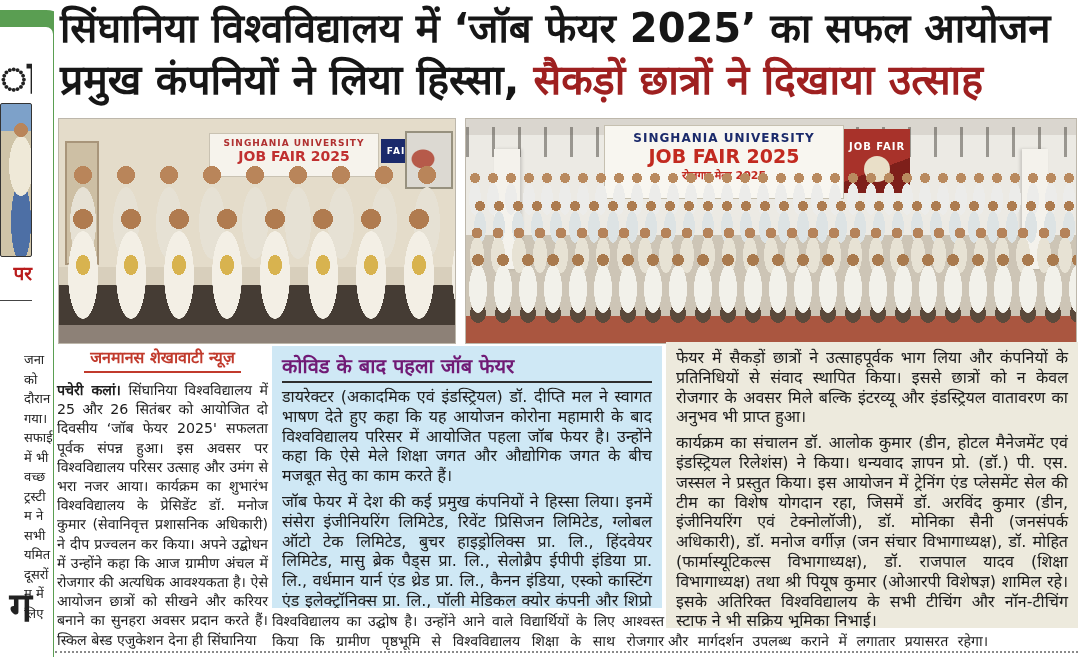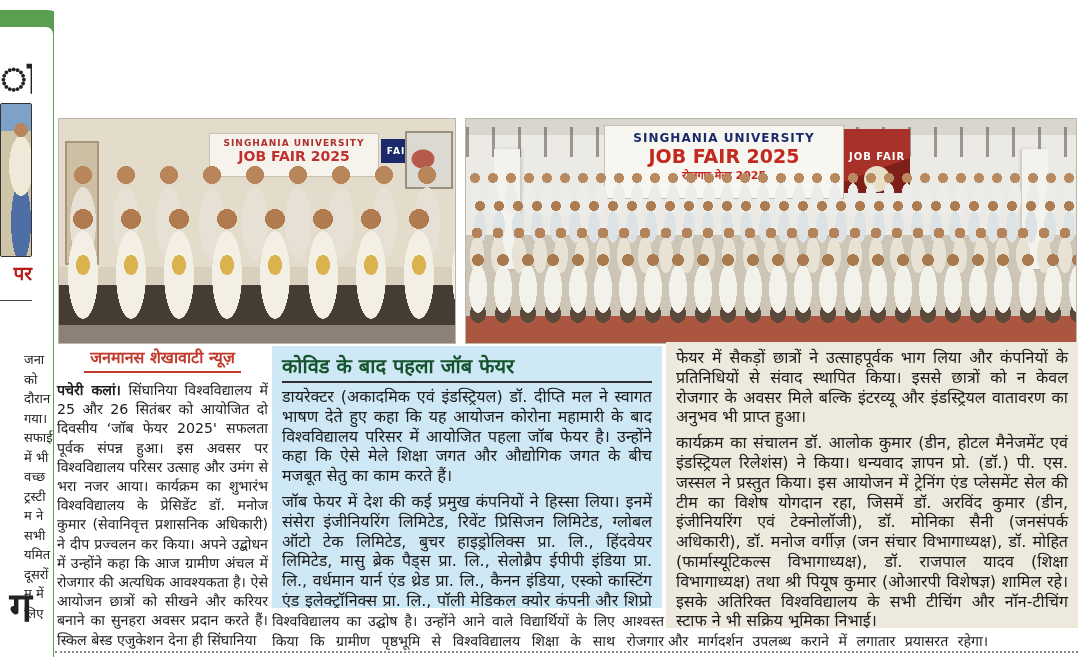--- a/index.html
+++ b/index.html
@@ -66,21 +66,21 @@
     background:repeating-linear-gradient(90deg,#56524b 0 3px,rgba(0,0,0,0) 3px 26px);opacity:.55;}
   .pr-pillar-l{position:absolute;left:28px;top:30px;width:26px;height:120px;background:#f4f2ec;box-shadow:2px 0 3px rgba(0,0,0,.15);}
   .pr-pillar-r{position:absolute;left:556px;top:30px;width:26px;height:120px;background:#f4f2ec;box-shadow:-2px 0 3px rgba(0,0,0,.15);}
   .pr-banner{position:absolute;left:138px;top:6px;width:238px;height:72px;background:#f8f6f0;
              border:1px solid #c6c0b0;text-align:center;}
   .pr-banner .b1{font-size:12px;font-weight:bold;color:#1b2a6b;letter-spacing:1px;margin-top:5px;}
   .pr-banner .b2{font-size:19px;font-weight:bold;color:#c22a20;}
   .pr-banner .b3{font-size:11px;font-weight:bold;color:#c22a20;}
   .pr-banner-side{position:absolute;left:378px;top:10px;width:66px;height:64px;
     background:linear-gradient(160deg,#a8322a 0 60%,#7e1f1a 60% 100%);color:#fff;text-align:center;}
-  .pr-banner-side .b1{font-size:10px;font-weight:bold;margin-top:22px;letter-spacing:1px;}
+  .pr-banner-side .b1{font-size:10px;font-weight:bold;margin-top:12px;letter-spacing:1px;}
   .pr-banner-side .dot{width:26px;height:26px;border-radius:50%;background:#e9dfc8;margin:4px auto 0;}
   .pr-r1{left:0;top:52px;width:610px;height:56px;
     background-image:
       radial-gradient(circle 5px at 9px 7px,#b98a5f 99%,rgba(0,0,0,0) 100%),
       radial-gradient(ellipse 6px 16px at 9px 28px,#ececea 99%,rgba(0,0,0,0) 100%);
     background-size:18px 100%;}
   .pr-r2{left:4px;top:80px;width:606px;height:56px;
     background-image:
       radial-gradient(circle 5px at 10px 7px,#ad7c50 99%,rgba(0,0,0,0) 100%),
       radial-gradient(ellipse 6px 16px at 10px 28px,#dde3e4 99%,rgba(0,0,0,0) 100%);
@@ -103,21 +103,21 @@
   .credit-wrap{text-align:center;margin-bottom:8px;}
   .credit{display:inline-block;font-size:16px;font-weight:bold;color:#c13a2c;
           border-bottom:2px solid #c13a2c;padding:0 6px 3px;}
   .body-text{font-size:14.2px;line-height:19.2px;text-align:justify;color:#1d1d1d;margin:0;}
   .dateline{font-weight:bold;}
 
   .col2{left:272px;width:390px;}
   .box{box-sizing:border-box;padding:6px 10px 8px;}
   .box-blue{background:#cfe8f5;width:390px;height:262px;overflow:hidden;}
   .box-beige{background:#edeadd;width:412px;height:286px;overflow:hidden;}
-  .box h2{font-size:20px;line-height:24px;font-weight:bold;color:#14532d;margin:2px 0 4px;
+  .box h2{font-size:20px;line-height:24px;font-weight:bold;color:#701a75;margin:2px 0 4px;
           border-bottom:2px solid #2e2e2e;padding-bottom:3px;}
   .box p{font-size:16px;line-height:19.8px;text-align:justify;color:#1d1d1d;margin:0 0 6px;}
   .below-text{position:absolute;font-size:14.2px;line-height:19.5px;text-align:justify;color:#1d1d1d;}
   .below-text.justify-last{text-align-last:justify;}
 
   .col3{left:666px;top:342px;width:412px;}
 
   .bottom-dotted{position:absolute;left:55px;right:2px;top:651px;border-top:2px dotted #8a8a8a;}
 </style>
 </head>
@@ -143,20 +143,24 @@
       <span>म ने</span>
       <span>सभी</span>
       <span>यमित</span>
       <span>दूसरों</span>
       <span>म में</span>
       <span>लिए</span>
     </div>
     <div class="strip-big-letter">ग</div>
   </div>
 
+  <div class="headline">
+    <div class="l1">सिंघानिया विश्वविद्यालय में ‘जॉब फेयर 2025’ का सफल आयोजन</div>
+    <div class="l2"><span class="black">प्रमुख कंपनियों ने लिया हिस्सा,</span><span class="red"> सैकड़ों छात्रों ने दिखाया उत्साह</span></div>
+  </div>
 
   <div class="photo photo-left">
     <div class="pl-door"></div>
     <div class="pl-banner">
       <div class="b1">SINGHANIA UNIVERSITY</div>
       <div class="b2">JOB FAIR 2025</div>
     </div>
     <div class="pl-banner-side">FAIR</div>
     <div class="pl-screen"></div>
     <div class="crowd-row pl-back"></div>

